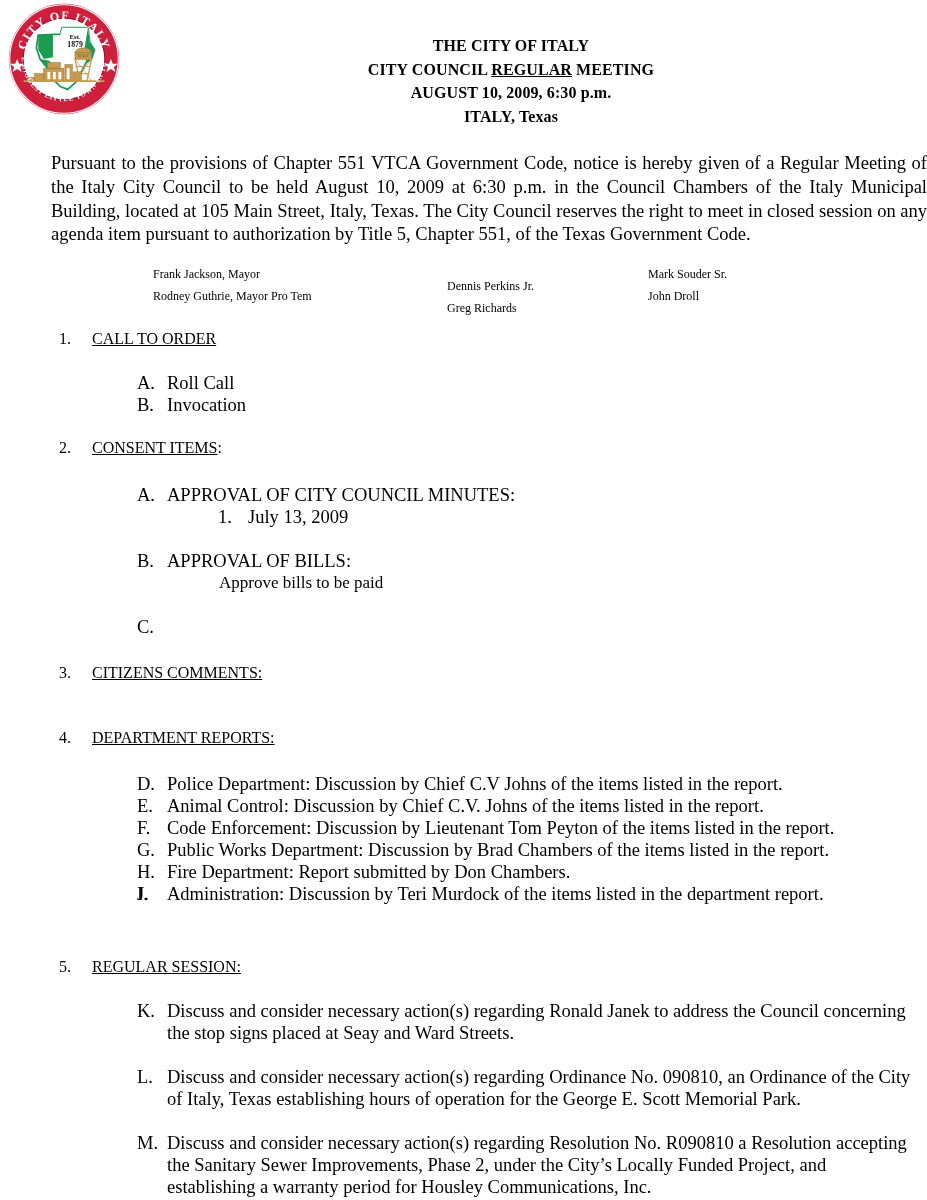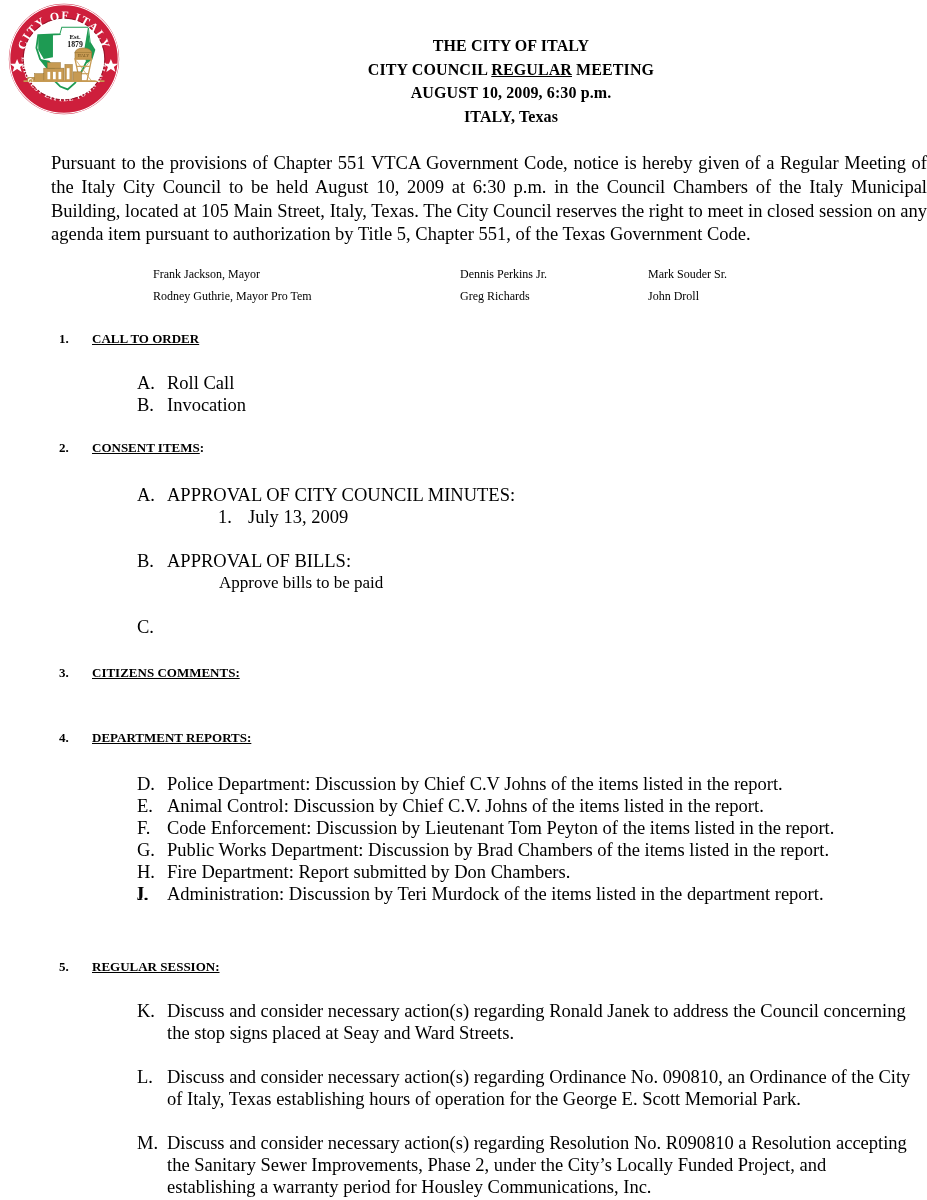--- a/index.html
+++ b/index.html
@@ -60,32 +60,32 @@
     position: absolute;
     left: 153px;
     top: 264px;
     width: 700px;
     font-size: 12px;
     line-height: 21.5px;
     text-decoration: underline;
   }
   .roster-row { display: block; position: relative; height: 21.5px; }
   .roster-c1 { position: absolute; left: 0; }
-  .roster-c2 { position: absolute; left: 307px; }
+  .roster-c2 { position: absolute; left: 294px; margin-top: 12px; }
   .roster-c3 { position: absolute; left: 495px; }
 
   
   .section {
     position: absolute;
     left: 59px;
     width: 850px;
   }
   .sec-head {
-    font-size: 13px;
-    font-weight: bold;
+    font-size: 16px;
+    font-weight: normal;
     line-height: 22px;
     white-space: nowrap;
   }
   .sec-num {
     display: inline-block;
     width: 33px;
   }
   .sec-title { text-decoration: underline; }
   .sec-tail { text-decoration: none; }
 

